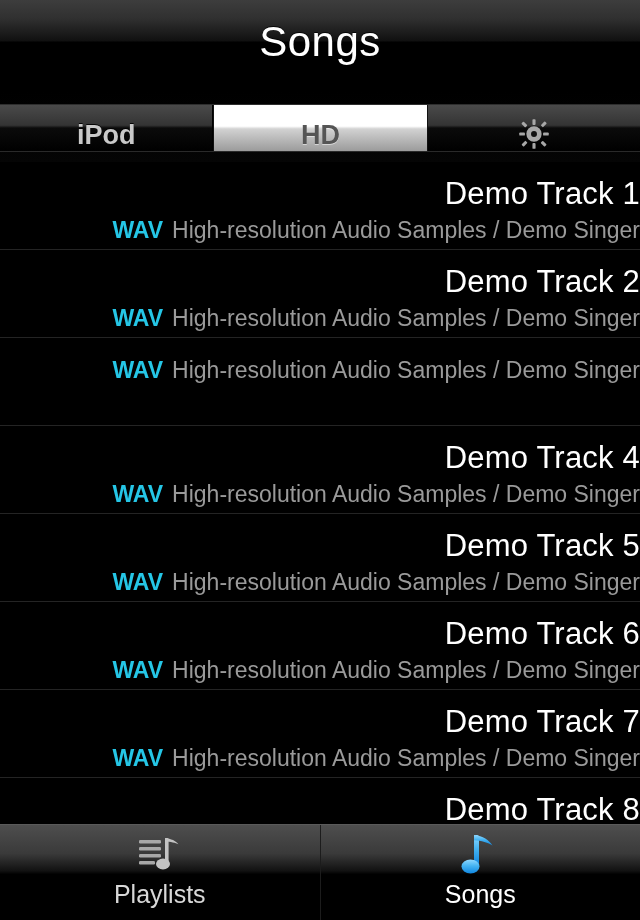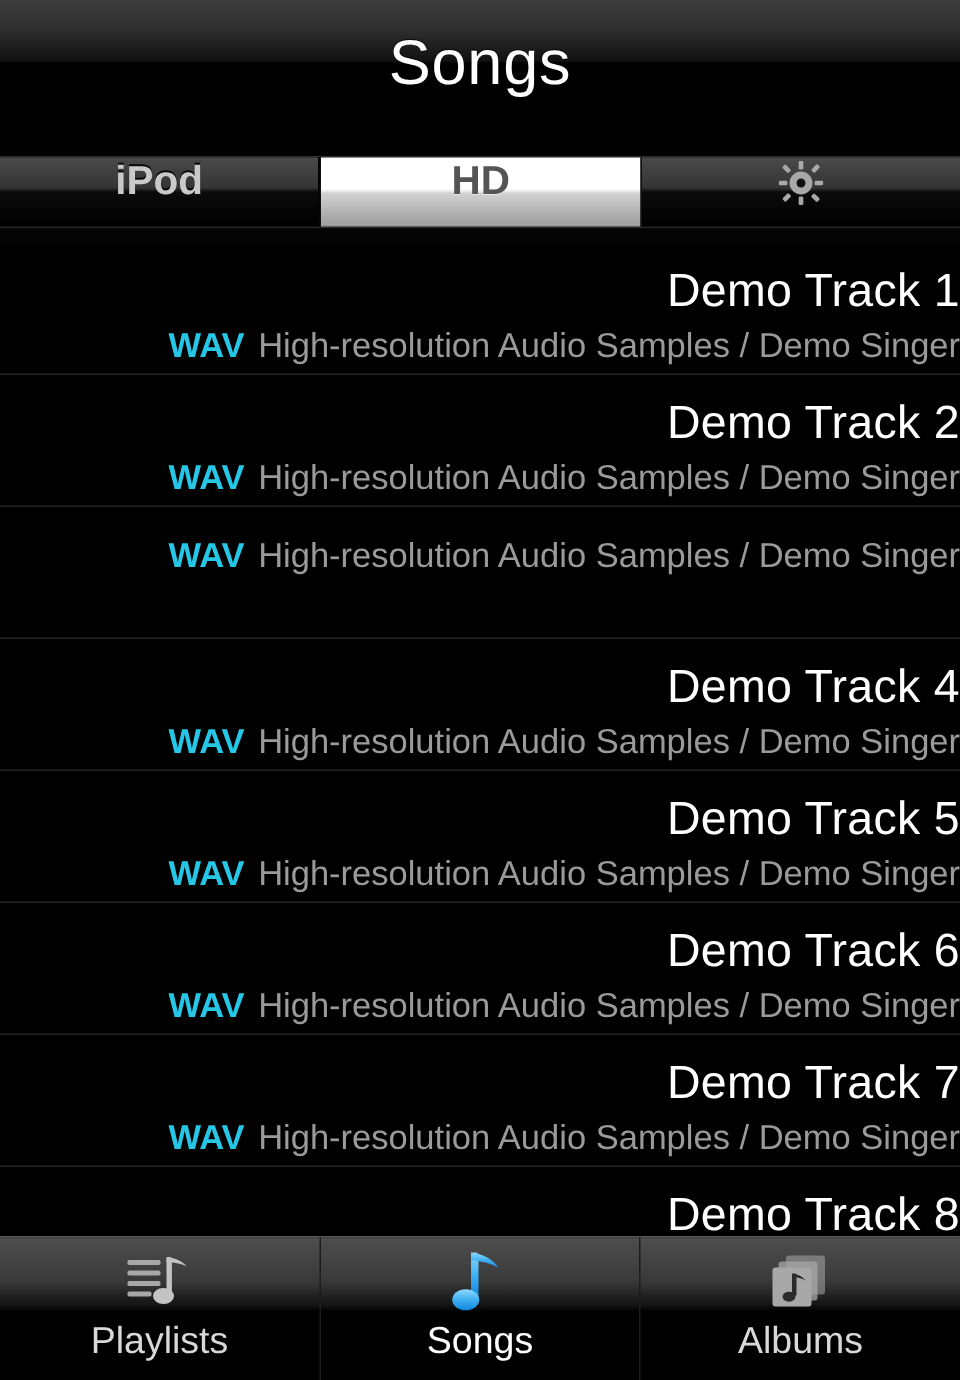--- a/index.html
+++ b/index.html
@@ -27,21 +27,21 @@
   .segbar {
     position:absolute; top:92px; left:0; width:640px; height:70px;
     background:linear-gradient(to bottom,#000 0%, #050505 100%);
   }
   .segmented {
     position:absolute; top:12px; left:0; width:640px; height:48px;
     display:flex; border-top:1px solid #2e2e2e; border-bottom:1px solid #2a2a2a;
   }
   .seg {
     flex:1 1 0; position:relative;
-    display:flex; align-items:flex-start; justify-content:center;
+    display:flex; align-items:flex-end; justify-content:center;
     background:linear-gradient(to bottom,#4a4a4a 0%, #343434 44%, #0b0b0b 50%, #000 100%);
     border-right:1px solid #000;
     font-size:27px; font-weight:bold; color:#c9c9c9;
     text-shadow:0 -1px 0 rgba(0,0,0,.9);
   }
   .seg:last-child { border-right:none; }
   .seg.selected {
     background:linear-gradient(to bottom,#ffffff 0%, #ffffff 46%, #d2d2d2 52%, #9b9b9b 100%);
     color:#555; text-shadow:0 1px 0 rgba(255,255,255,.5);
     border-left:1px solid #111; border-right:1px solid #111;
@@ -190,32 +190,15 @@
       </defs>
       <g fill="url(#noteGrad)">
         <rect x="15" y="3" width="5" height="30" rx="2"></rect>
         <path d="M15 3c9 1 15 5 18.5 10.5C29.5 10.6 22 8.6 15 8.2z"></path>
         <ellipse cx="11.5" cy="34.5" rx="9" ry="7"></ellipse>
       </g>
     </svg>
         </div>
         <div class="tab-label">Songs</div>
       </div>
-      <div class="tab">
-        <div class="tab-icon">
-          <svg width="44" height="42" viewBox="0 0 44 42">
-      <g fill="#a8a8a8">
-        <rect x="12" y="4" width="26" height="26" rx="2" opacity="0.55"></rect>
-        <rect x="7" y="8" width="26" height="26" rx="2" opacity="0.75"></rect>
-        <rect x="3" y="12" width="26" height="26" rx="2"></rect>
-      </g>
-      <g fill="#2b2b2b">
-        <rect x="16" y="16" width="3" height="15" rx="1.2"></rect>
-        <path d="M16 16c4 .4 7 2 9 4.6-2.3-1.4-5.7-2.3-9-2.5z"></path>
-        <ellipse cx="14" cy="31.5" rx="4.3" ry="3.4"></ellipse>
-      </g>
-    </svg>
-        </div>
-        <div class="tab-label">Albums</div>
-      </div>
     </div>
 
 </div>
 
 </body></html>

